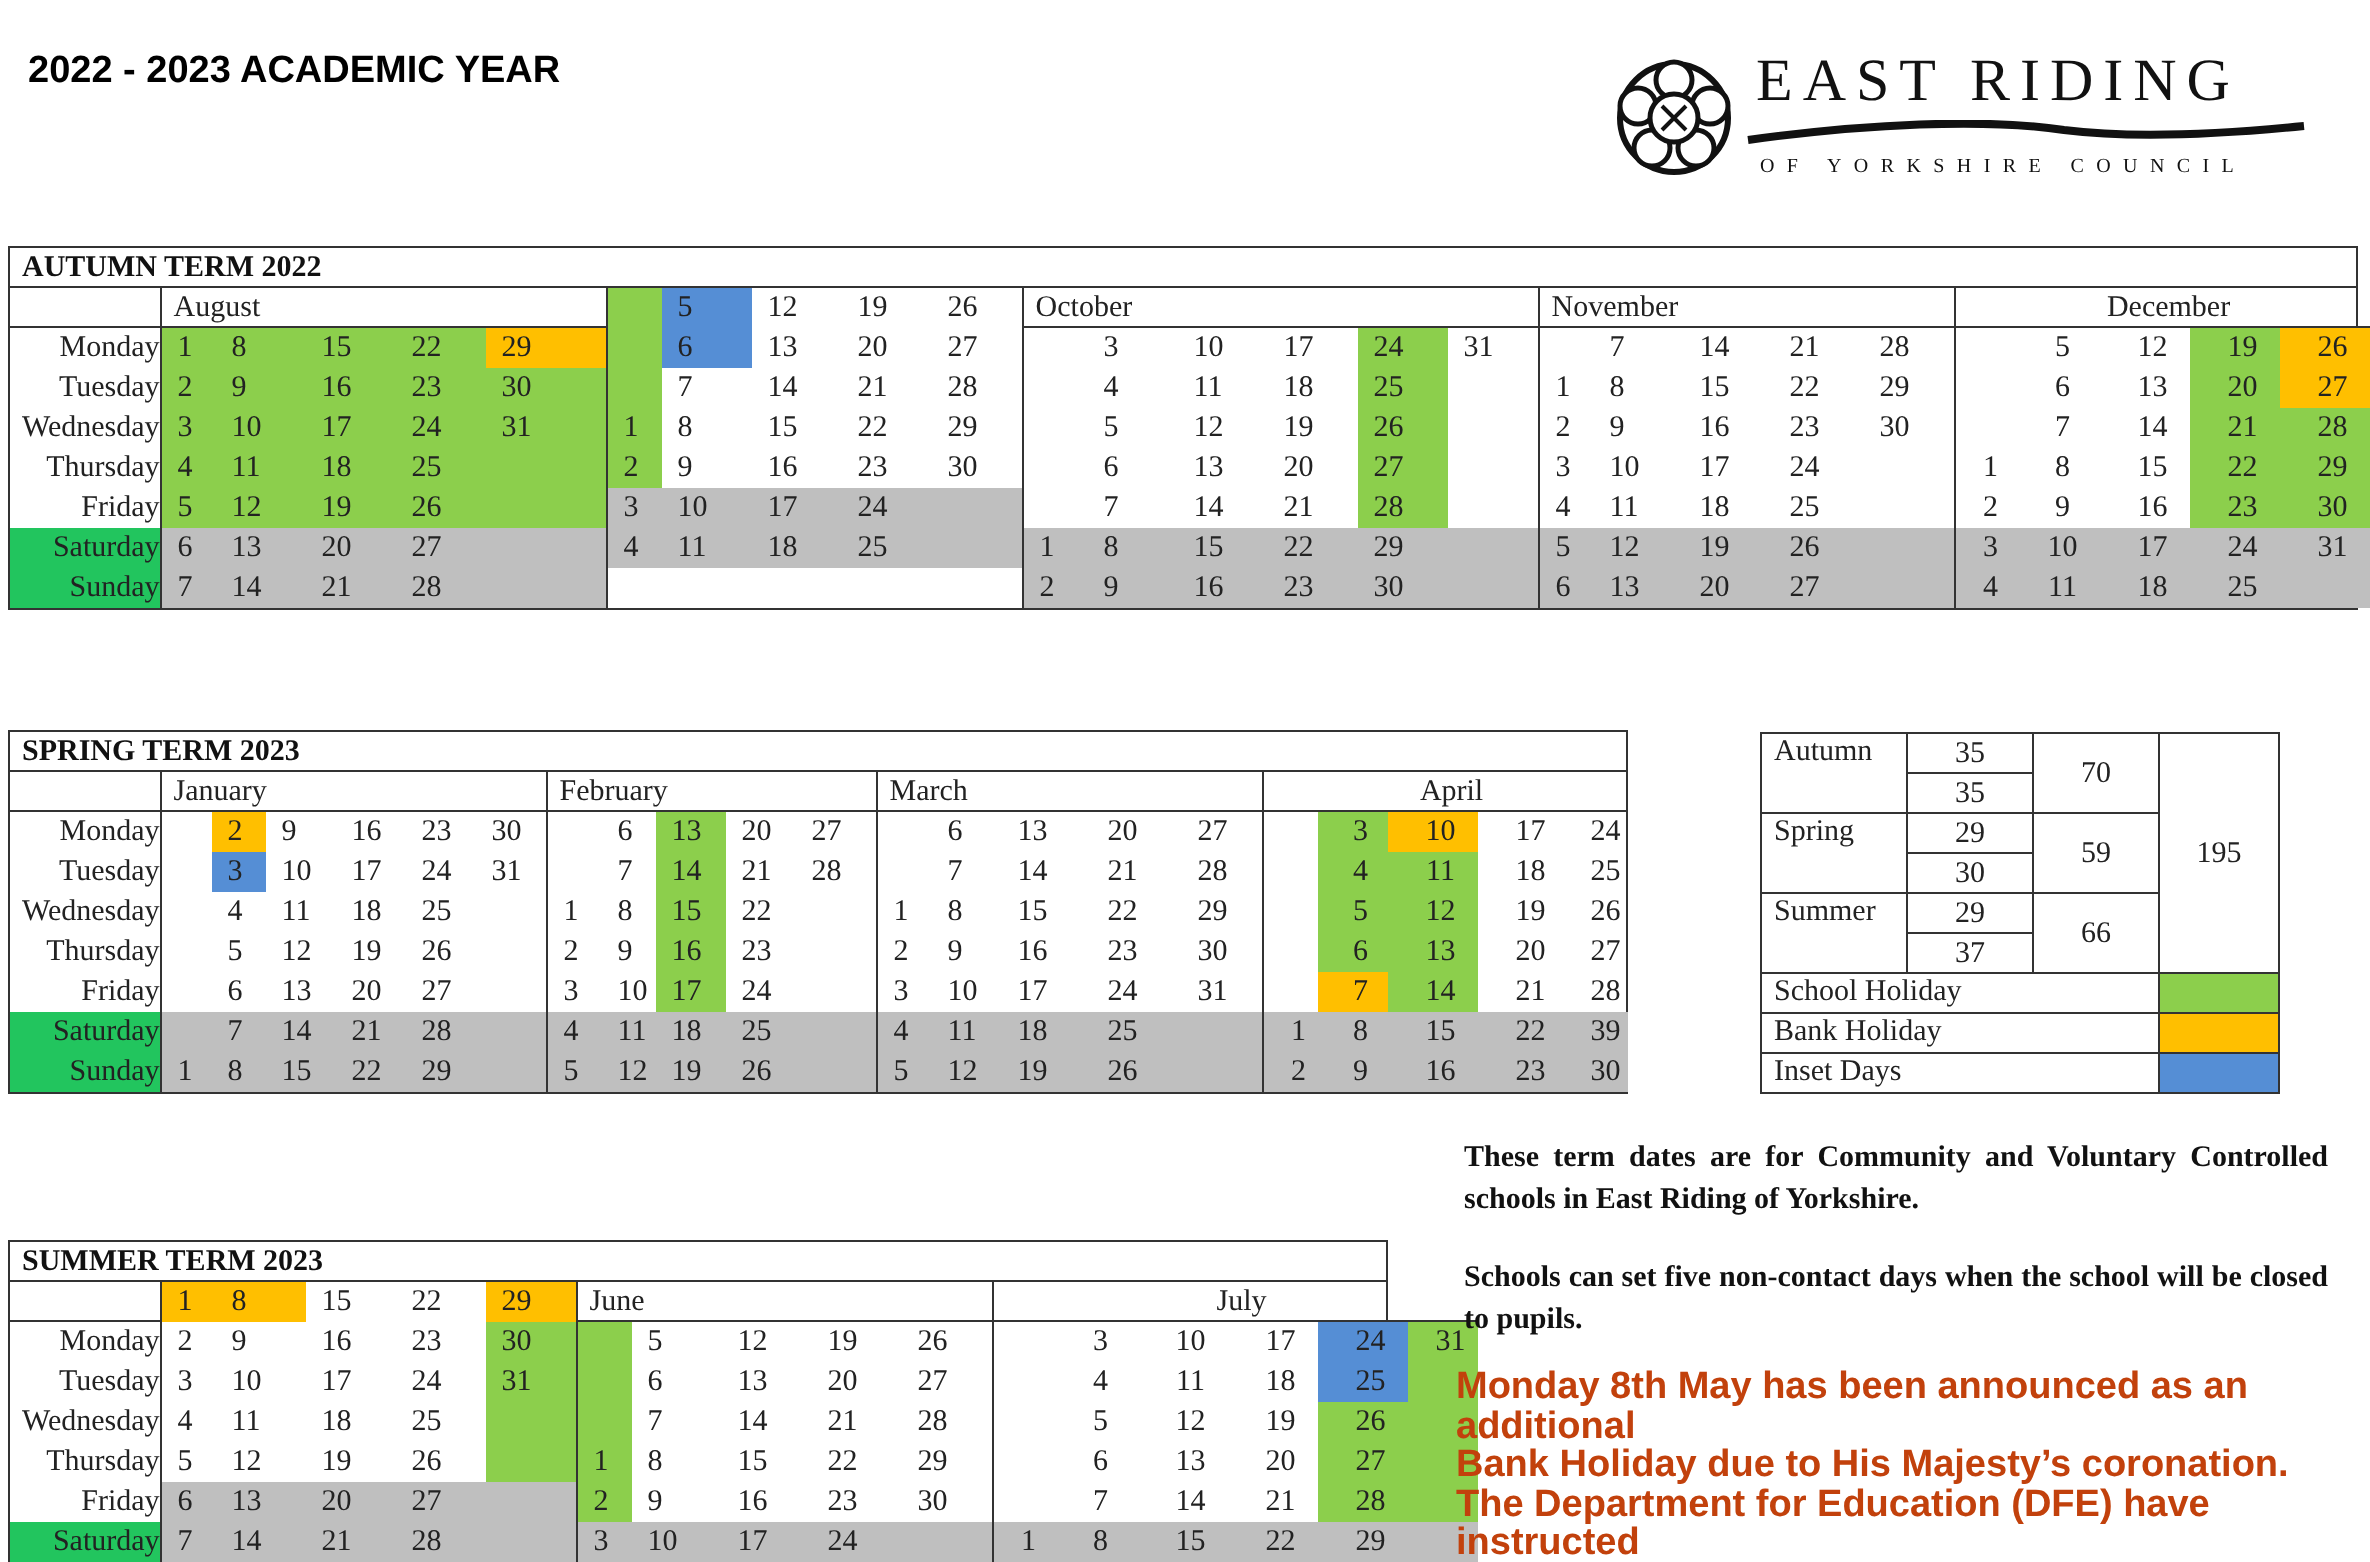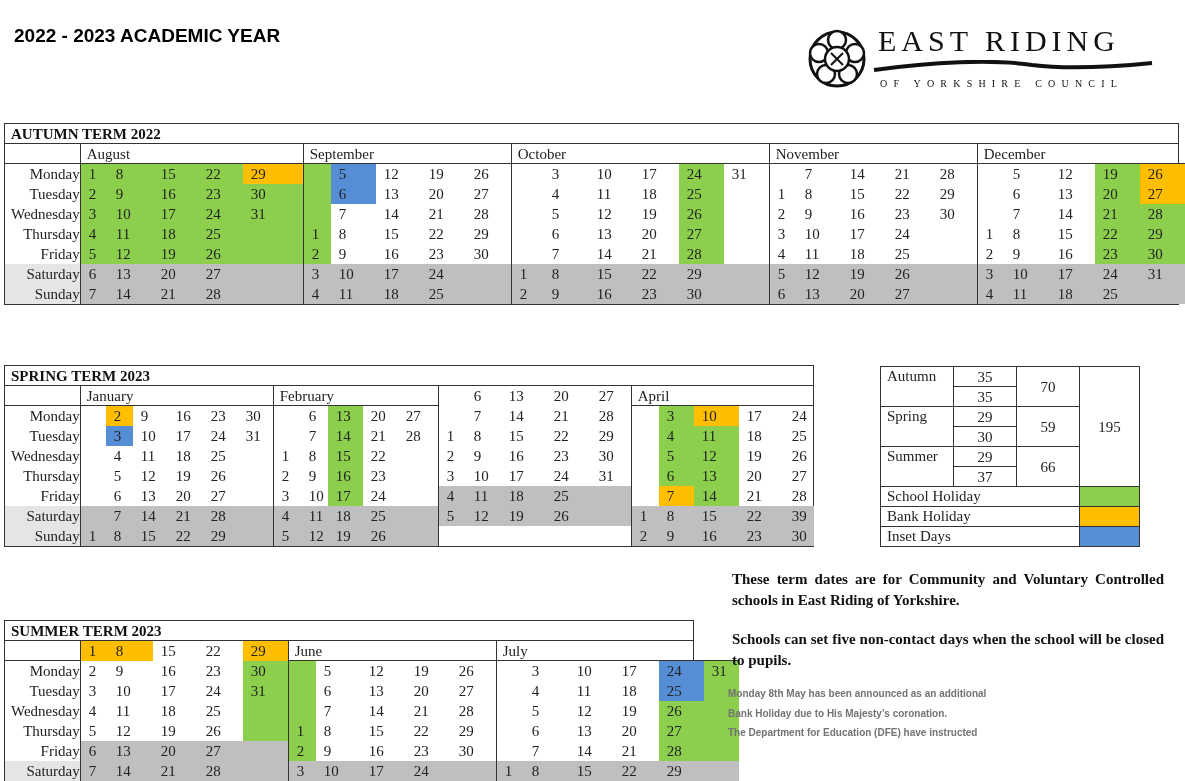--- a/index.html
+++ b/index.html
@@ -10,39 +10,39 @@
   .logo .small { position: absolute; left: 74px; top: 52px; font-family: "Liberation Serif", serif; font-size: 10px; letter-spacing: 6.2px; color: #111; }
   .logo svg.wave { position: absolute; left: 66px; top: 34px; }
   .logo svg.rose { position: absolute; left: 0; top: 2px; }
 
   .term { position: absolute; border: 1px solid #333; background: #fff; }
   .term-title { height: 20px; border-bottom: 1px solid #333; font-weight: bold; font-size: 15px; line-height: 20px; padding-left: 6px; color: #111; }
   .term-body { display: flex; }
   .days-col { width: 113px; border-right: 1px solid #333; text-align: right; }
   .days-col .hdr { height: 20px; border-bottom: 1px solid #333; }
   .day-label { height: 20px; font-size: 15px; line-height: 20px; padding-left: 6px; }
-  .day-label.we { background: #e5e5e5; }
+  .day-label.we { background: #22c55e; }
   .month { border-right: 1px solid #333; }
-  .month:last-child { border-right: none; }
+  .month:last-child { border-right: none; text-align: center; }
   .month .hdr { height: 20px; border-bottom: 1px solid #333; font-size: 15px; line-height: 20px; padding-left: 6px; }
   .month .grid { display: flex; }
   .mcol { display: flex; flex-direction: column; }
   .cell { height: 20px; font-size: 15px; line-height: 20px; padding-left: 8px; }
   .cell.we { background: #bfbfbf; }
   .cell.g { background: #8ccf4c; }
   .cell.o { background: #ffbf00; }
   .cell.b { background: #558ed5; }
 
   .summary { position: absolute; left: 880px; top: 366px; border-collapse: collapse; font-size: 15px; }
   .summary td { border: 1px solid #333; height: 20px; line-height: 18px; padding: 0 6px; vertical-align: top; }
   .summary td.c { text-align: center; vertical-align: middle; }
   .summary td.sw { width: 60px; }
 
   .note { position: absolute; left: 732px; width: 432px; font-weight: bold; font-size: 15px; line-height: 21px; text-align: justify; color: #111; }
-  .note2 { position: absolute; left: 728px; top: 684px; width: 440px; font-family: "Liberation Sans", sans-serif; font-weight: bold; font-size: 10px; line-height: 19.5px; color: #737373; }
+  .note2 { position: absolute; left: 728px; top: 684px; width: 440px; font-family: "Liberation Sans", sans-serif; font-weight: bold; font-size: 19px; line-height: 19.5px; color: #c2410c; }
 </style>
 </head>
 <body>
 
 <div class="title">
   <div>2022 - 2023 ACADEMIC YEAR</div>
 </div>
 
 <div class="logo">
   <svg class="rose" width="62" height="62" viewBox="0 0 62 62">
@@ -121,21 +121,20 @@
             <div class="cell g">30</div>
             <div class="cell g">31</div>
             <div class="cell g"></div>
             <div class="cell g"></div>
             <div class="cell we"></div>
             <div class="cell we"></div>
           </div>
         </div>
       </div>
       <div class="month">
-        <div class="hdr">September</div>
         <div class="grid">
           <div class="mcol" style="width: 27px;">
             <div class="cell g"></div>
             <div class="cell g"></div>
             <div class="cell g"></div>
             <div class="cell g">1</div>
             <div class="cell g">2</div>
             <div class="cell we">3</div>
             <div class="cell we">4</div>
           </div>
@@ -454,20 +453,21 @@
             <div class="cell">28</div>
             <div class="cell"></div>
             <div class="cell"></div>
             <div class="cell"></div>
             <div class="cell we"></div>
             <div class="cell we"></div>
           </div>
         </div>
       </div>
       <div class="month">
+        <div class="hdr">March</div>
         <div class="grid">
           <div class="mcol" style="width: 27px;">
             <div class="cell"></div>
             <div class="cell"></div>
             <div class="cell">1</div>
             <div class="cell">2</div>
             <div class="cell">3</div>
             <div class="cell we">4</div>
             <div class="cell we">5</div>
           </div>

